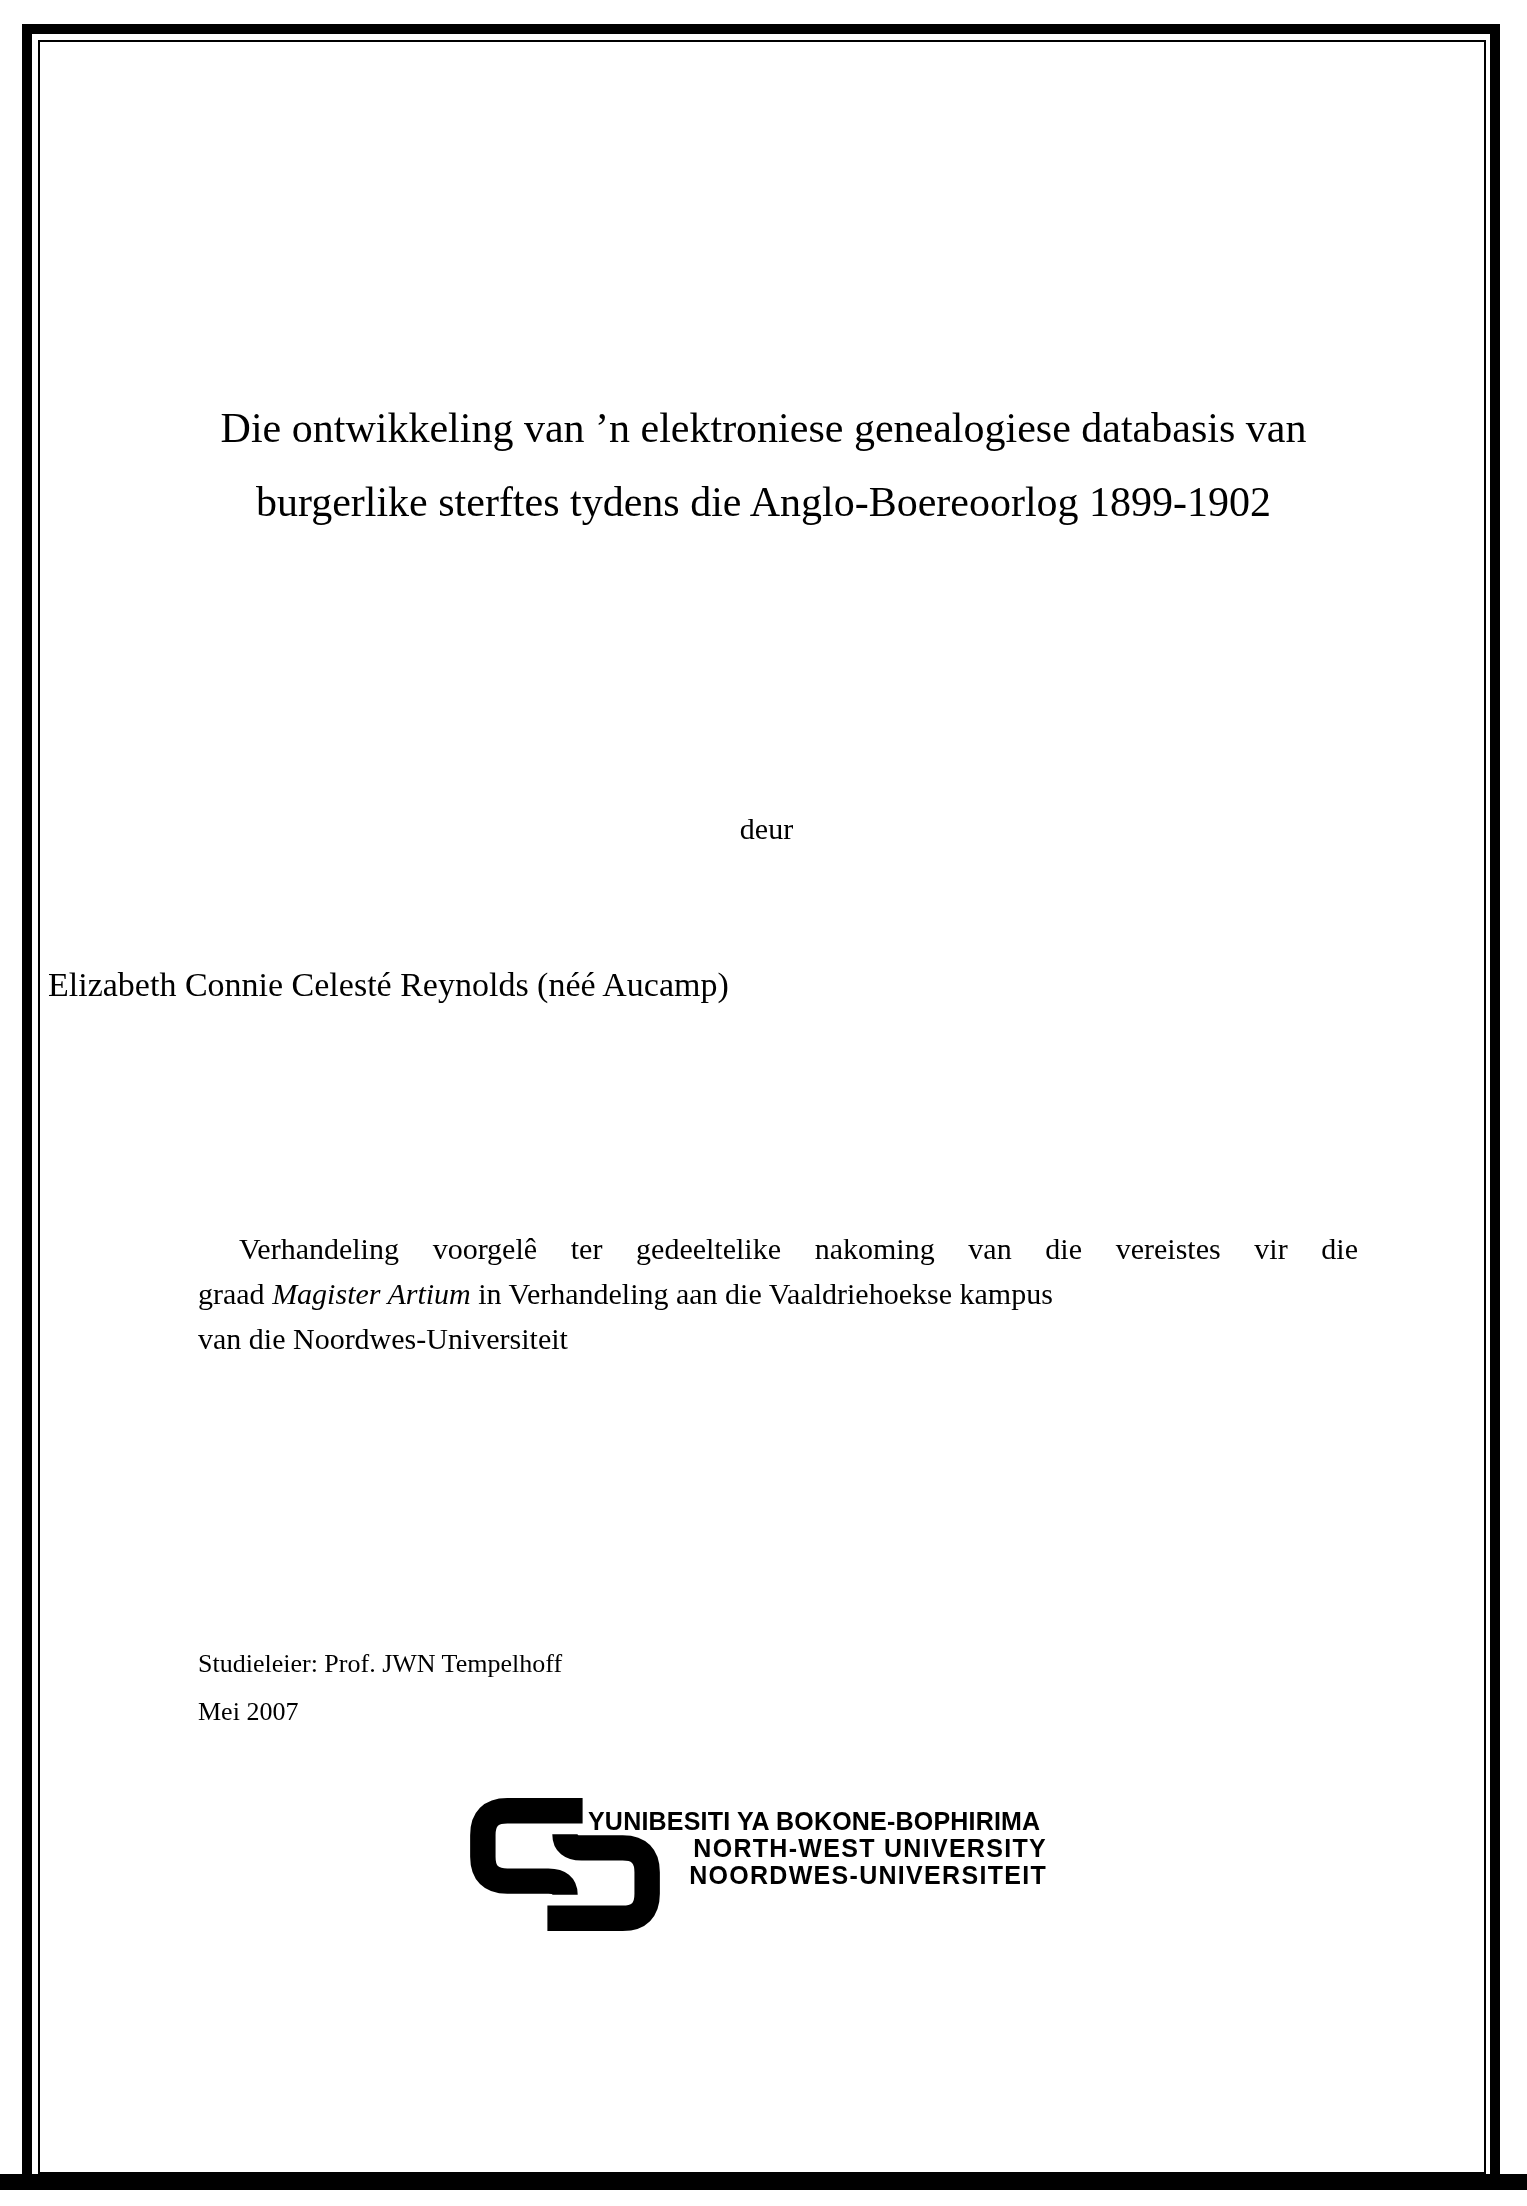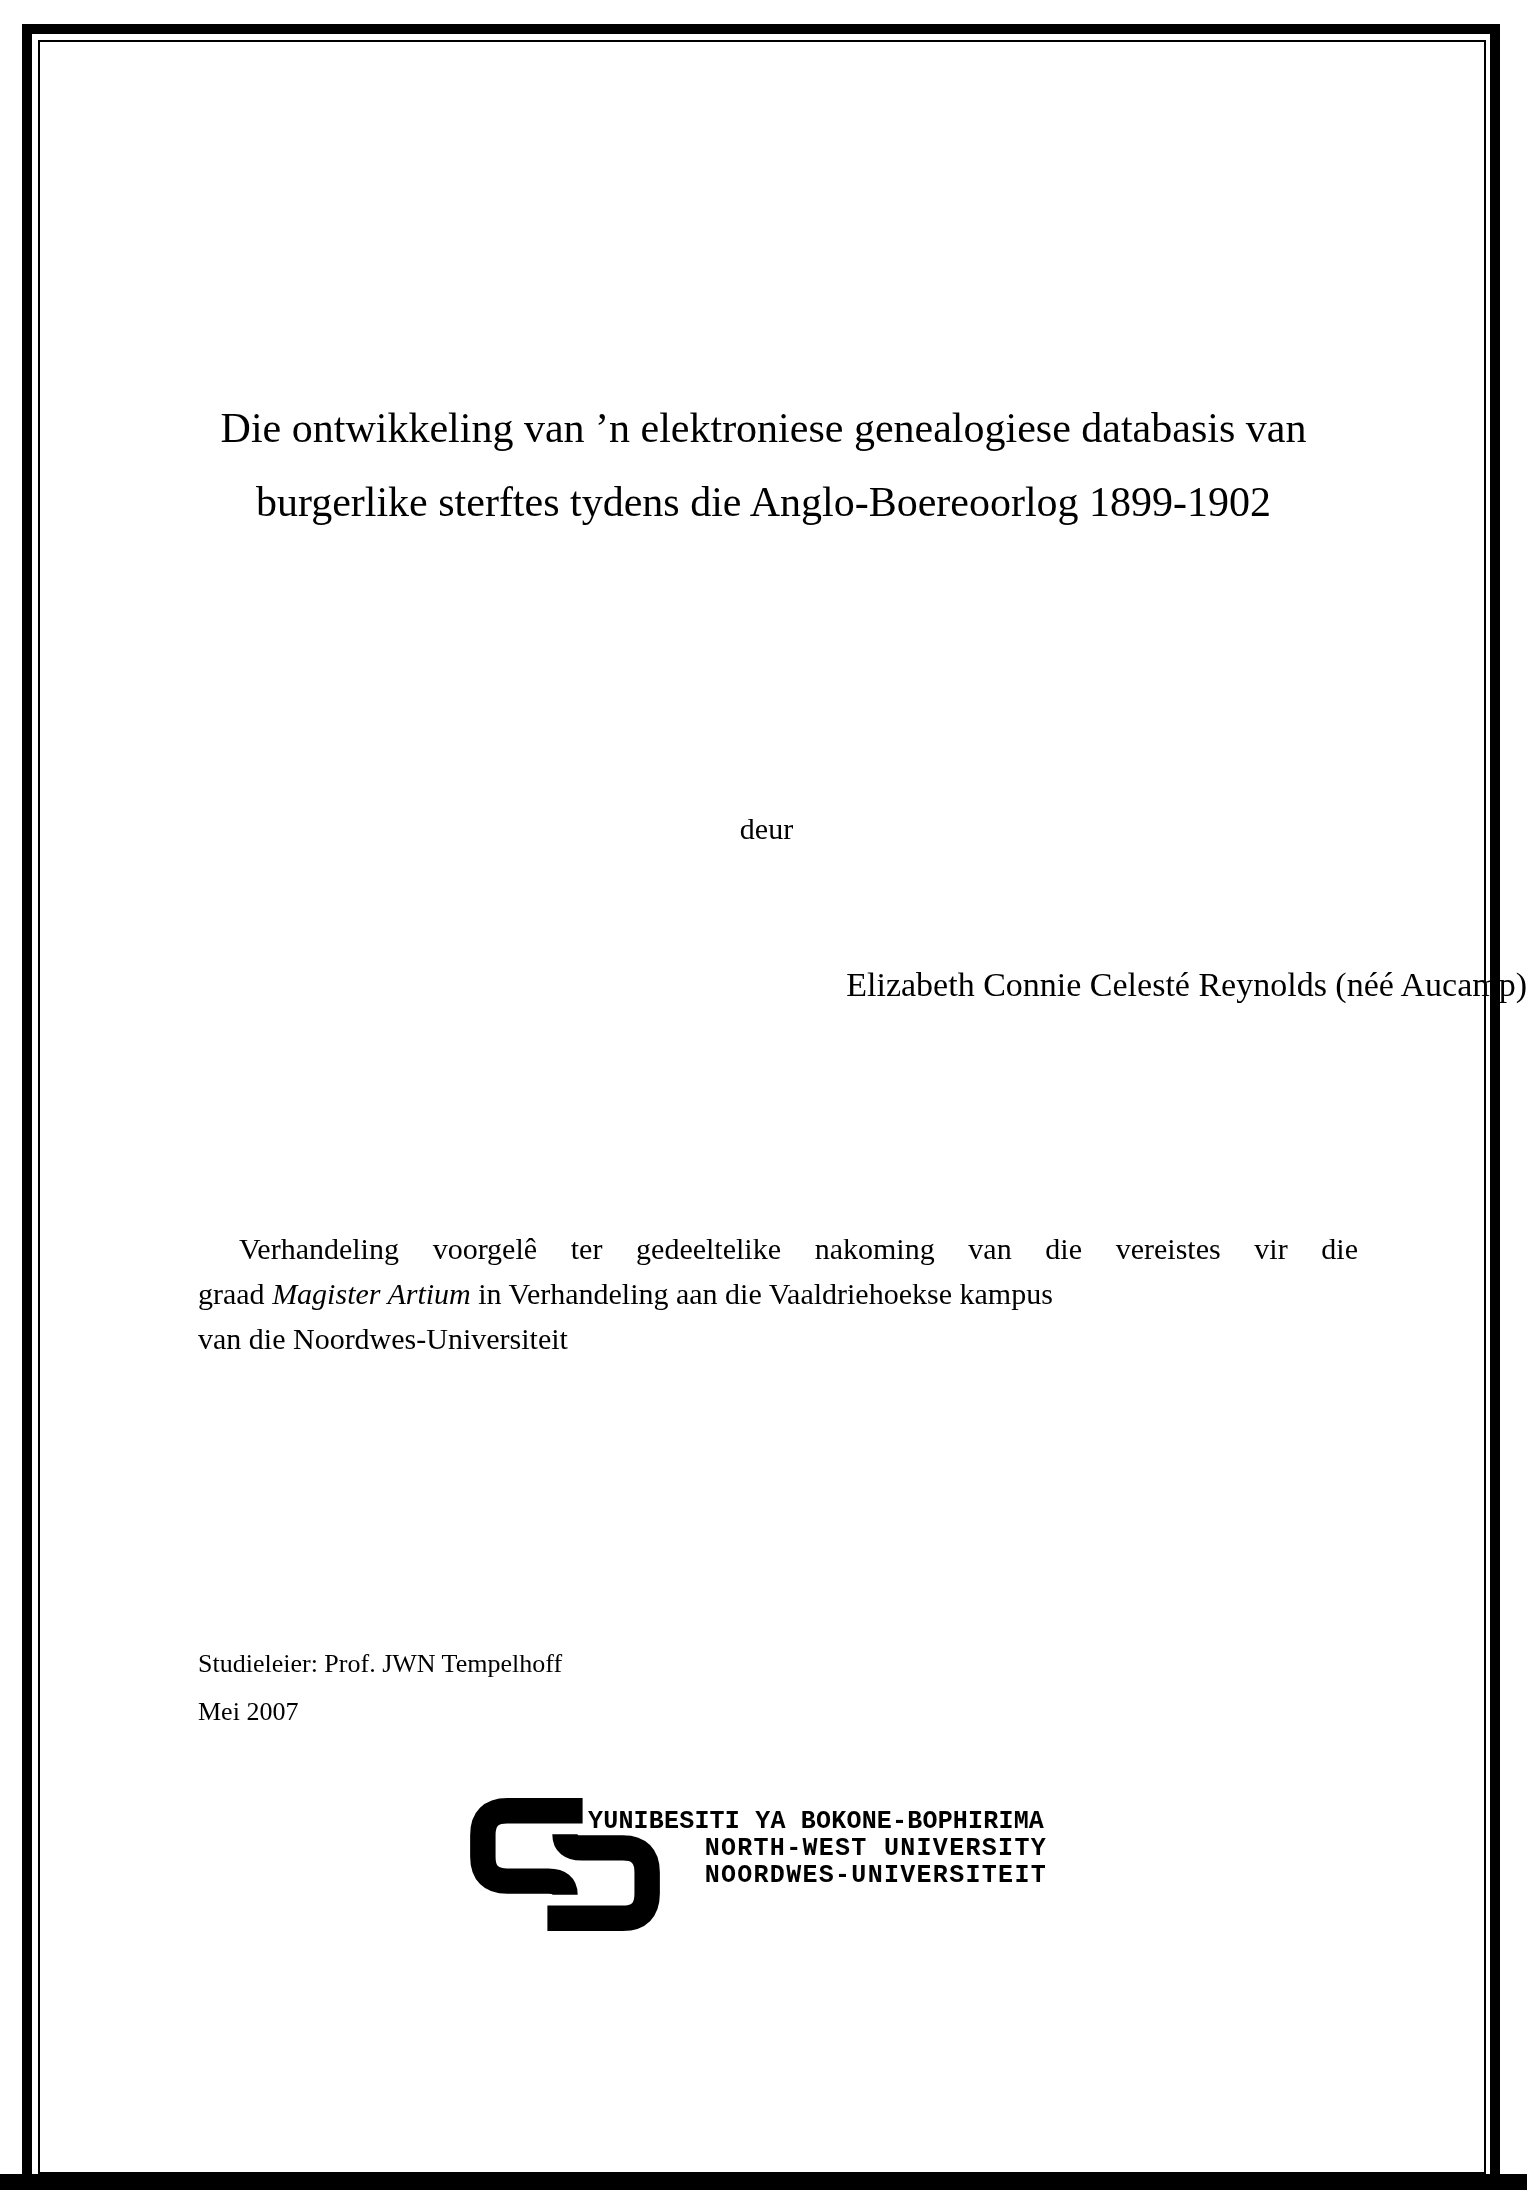--- a/index.html
+++ b/index.html
@@ -45,22 +45,23 @@
     white-space: nowrap;
   }
   .byline {
     left: 0; right: 0; top: 812px;
     text-align: center;
     font-size: 30px;
     margin-left: 6px;
   }
   .author {
     left: 0; right: 0; top: 966px;
-    text-align: right;
+    text-align: left;
     font-size: 34px;
+    padding-left: 48px;
   }
   .submission {
     left: 198px; top: 1226px;
     width: 1160px;
     font-size: 30px;
     line-height: 45px;
   }
   .submission .line-justified {
     text-align: justify;
     text-align-last: justify;
@@ -74,21 +75,21 @@
   }
 
   
   .logo-mark {
     left: 470px; top: 1798px;
     width: 190px; height: 133px;
   }
   .logo-text {
     left: 588px; top: 1808px;
     width: 459px;
-    font-family: Liberation Mono, monospace;
+    font-family: Liberation Sans, sans-serif;
     font-weight: 700;
     font-size: 25px;
     line-height: 27px;
     letter-spacing: 0.2px;
     white-space: nowrap;
   }
   .logo-text .lt-right {
     text-align: right;
     letter-spacing: 1.3px;
   }

